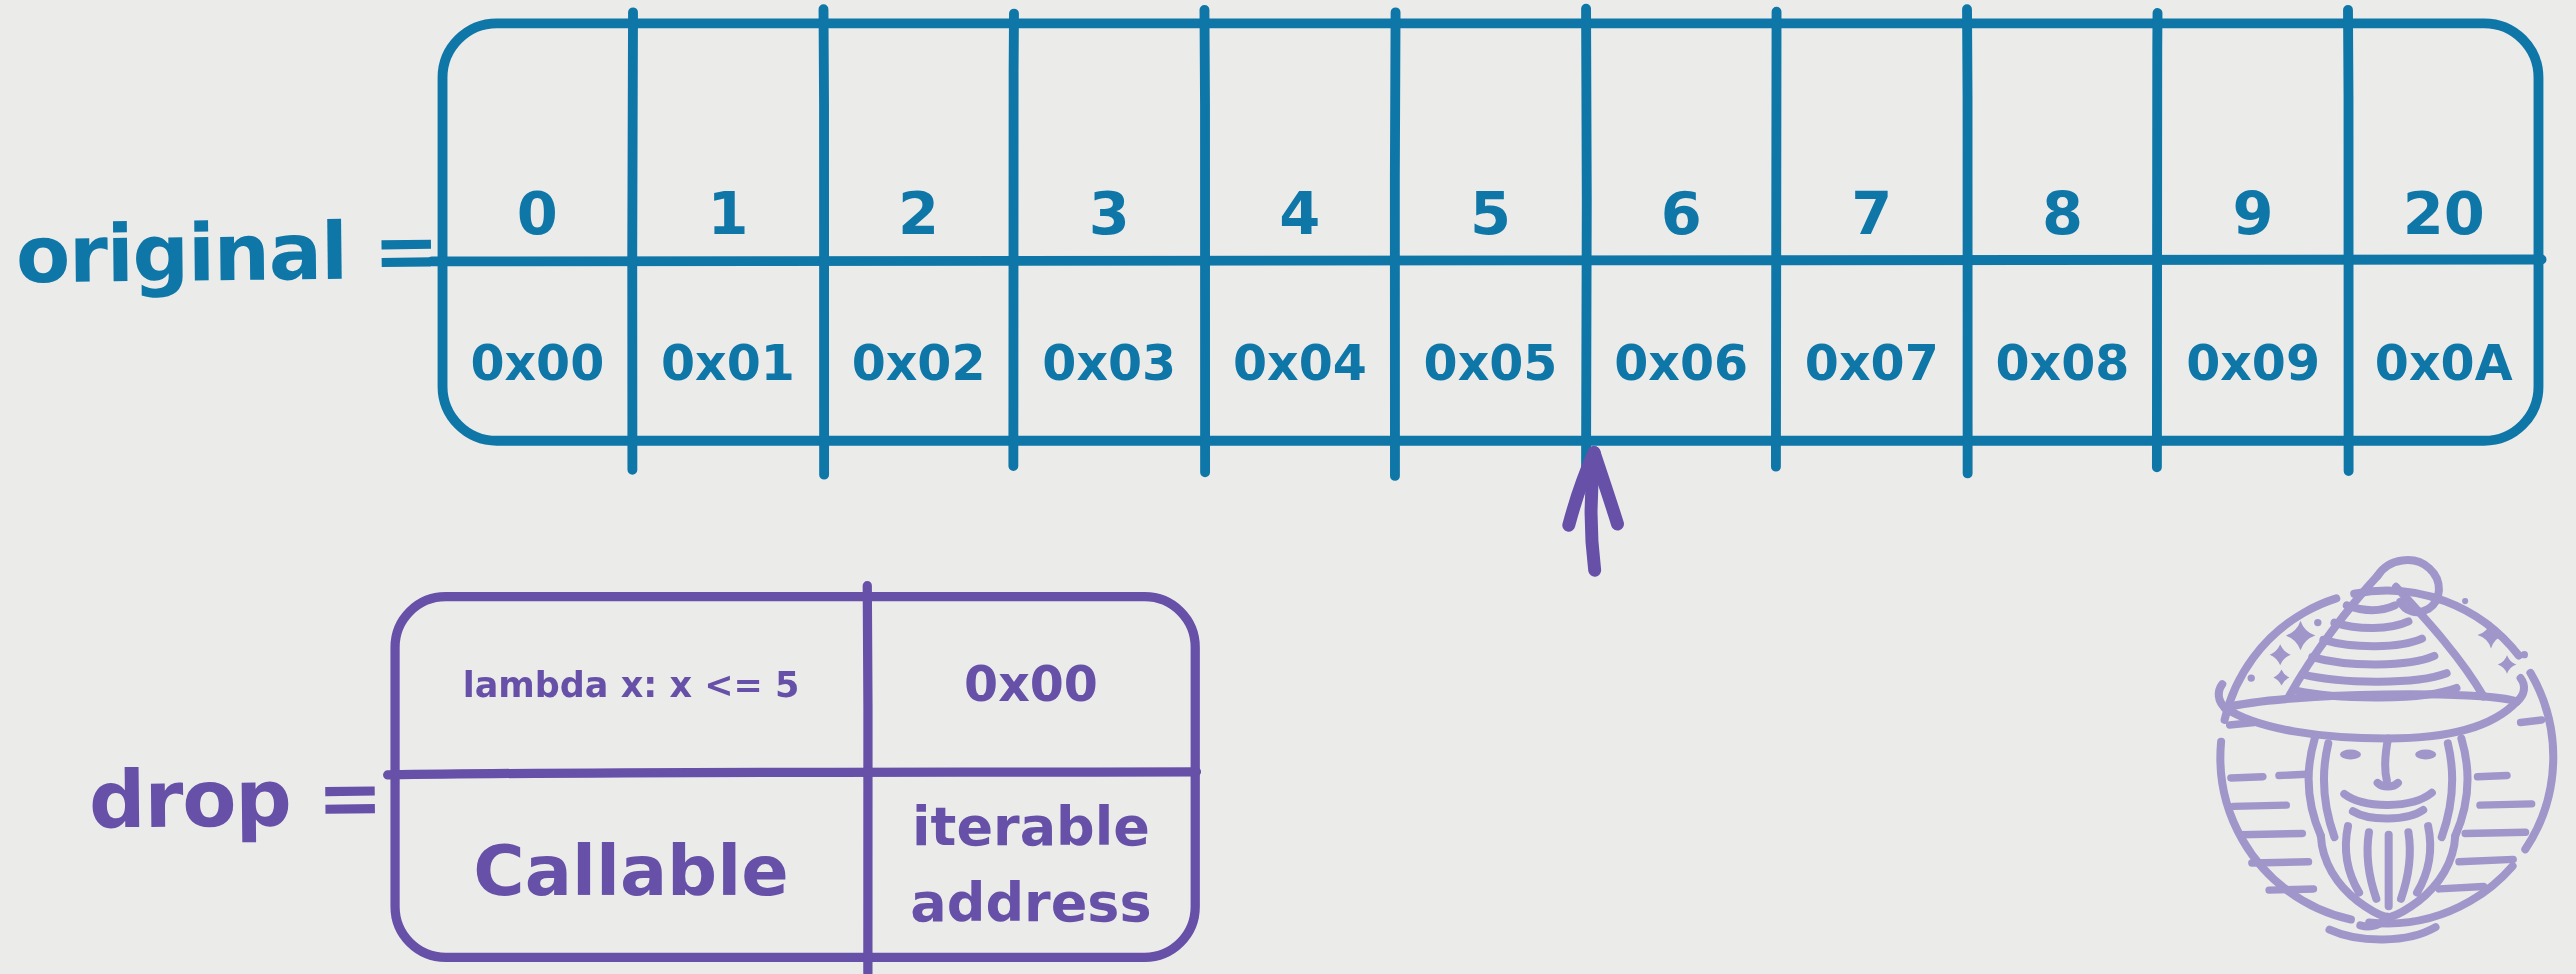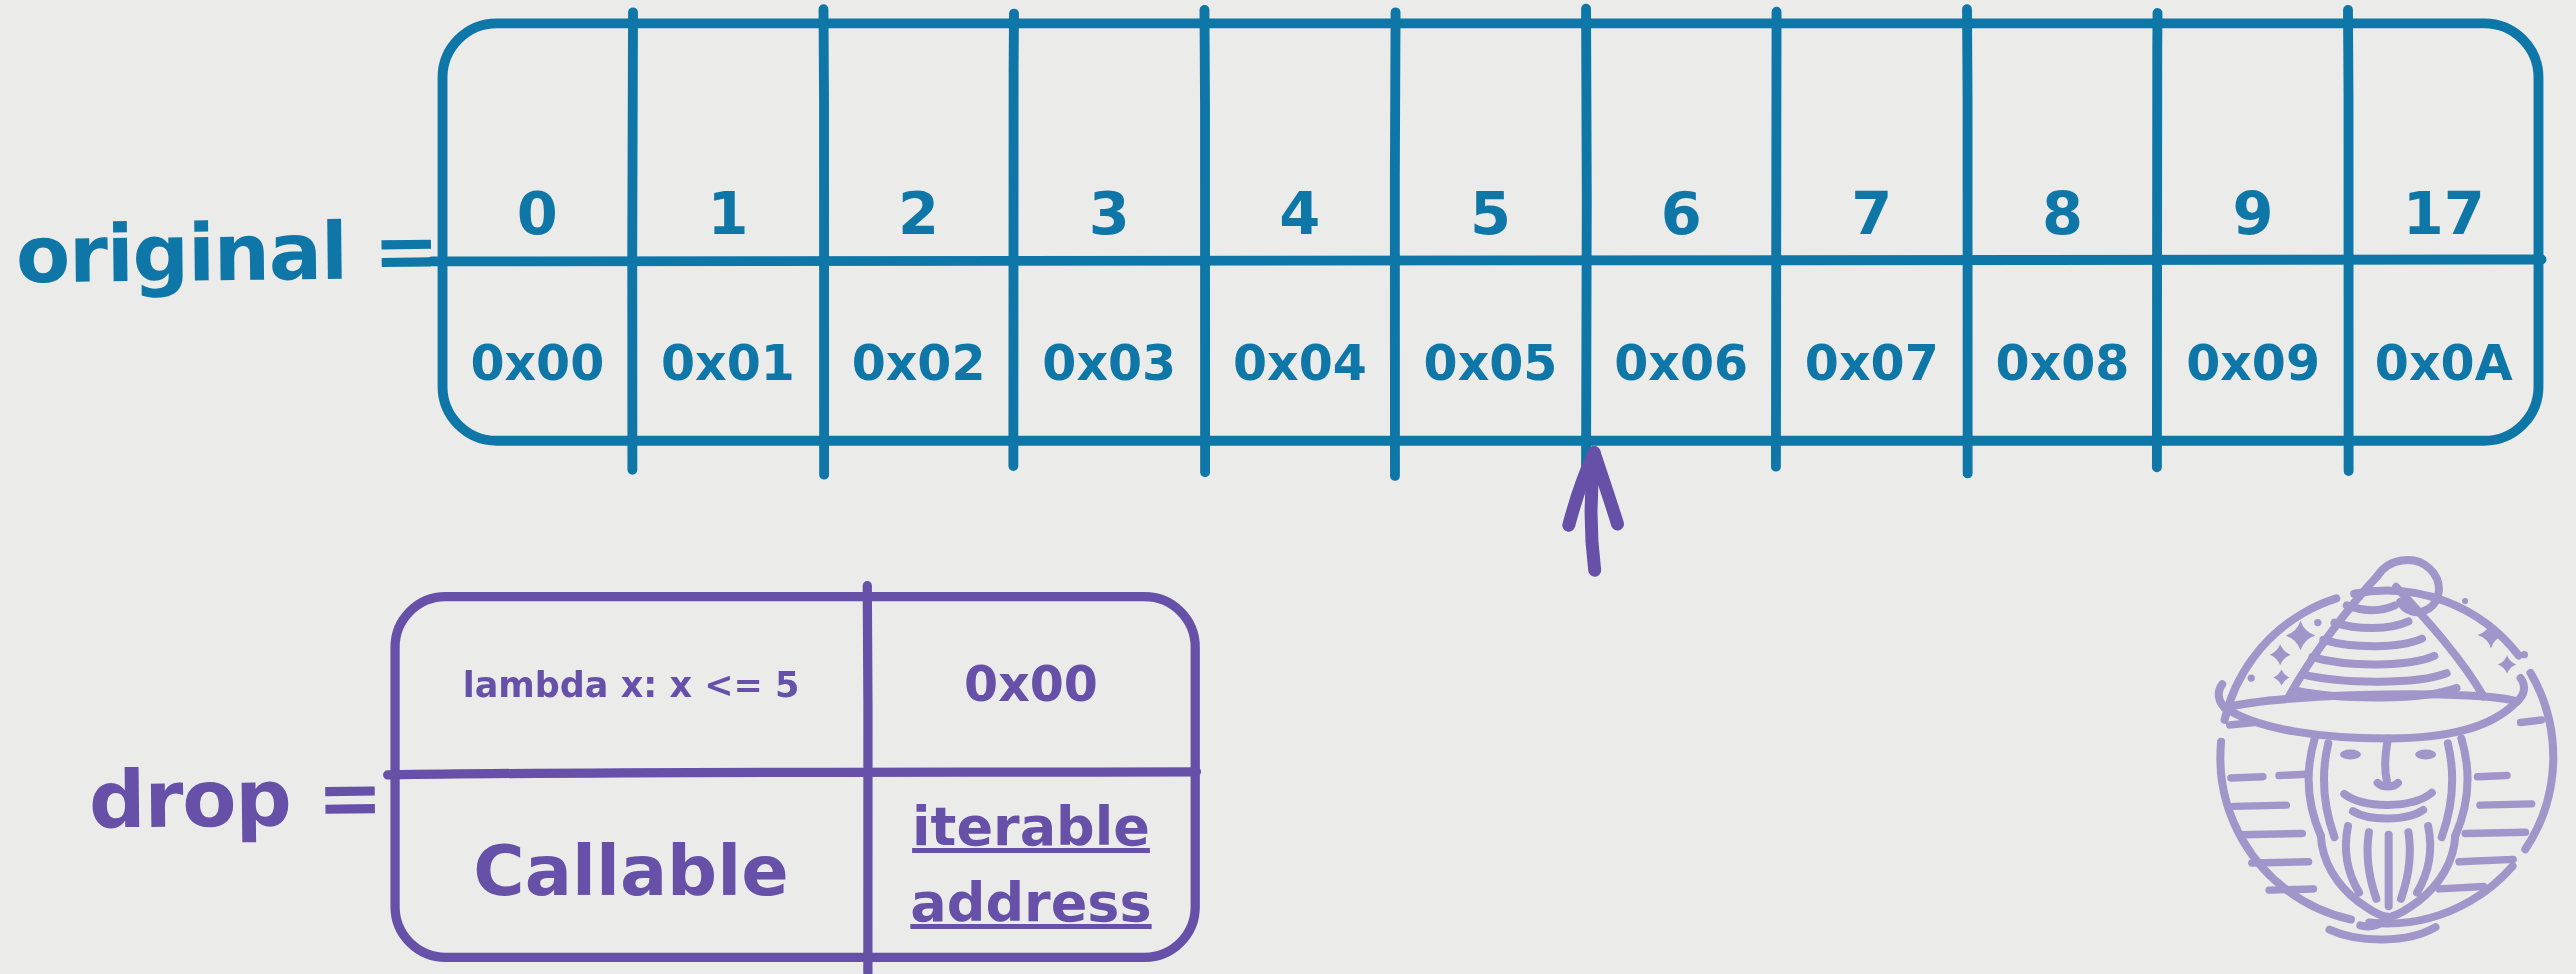--- a/index.html
+++ b/index.html
@@ -36,21 +36,21 @@
     font-size:49px;
   }
   .dropcell{
     display:flex;align-items:center;justify-content:center;
     font-weight:600;text-align:center;line-height:1.4;
   }
   #drop-cell-tl{left:395px;top:597px;width:472px;height:176px;font-size:35px;}
   #drop-cell-tr{left:867px;top:597px;width:328px;height:176px;font-size:49px;}
   #drop-cell-bl{left:395px;top:779px;width:472px;height:184px;font-size:70px;}
   #drop-cell-br{left:867px;top:773px;width:328px;height:184px;font-size:54px;}
-  #drop-cell-br span{display:inline-block;width:259px;text-decoration:underline;}
+  #drop-cell-br span{display:inline-block;width:259px;}
   #original-label{left:13.6px;top:151px;width:426px;height:204px;}
   #drop-label{left:86px;top:691px;width:299px;height:216px;}
 </style>
 </head>
 <body>
 
 <div id="canvas">
 
   <svg class="ink" viewBox="0 0 4177 1580">
 
@@ -162,21 +162,21 @@
       <div class="gcell">0</div>
       <div class="gcell">1</div>
       <div class="gcell">2</div>
       <div class="gcell">3</div>
       <div class="gcell">4</div>
       <div class="gcell">5</div>
       <div class="gcell">6</div>
       <div class="gcell">7</div>
       <div class="gcell">8</div>
       <div class="gcell">9</div>
-      <div class="gcell">17</div>
+      <div class="gcell">20</div>
     </div>
 
   <div id="addresses-row" class="abs flexrow txt-teal">
       <div class="gcell">0x00</div>
       <div class="gcell">0x01</div>
       <div class="gcell">0x02</div>
       <div class="gcell">0x03</div>
       <div class="gcell">0x04</div>
       <div class="gcell">0x05</div>
       <div class="gcell">0x06</div>

